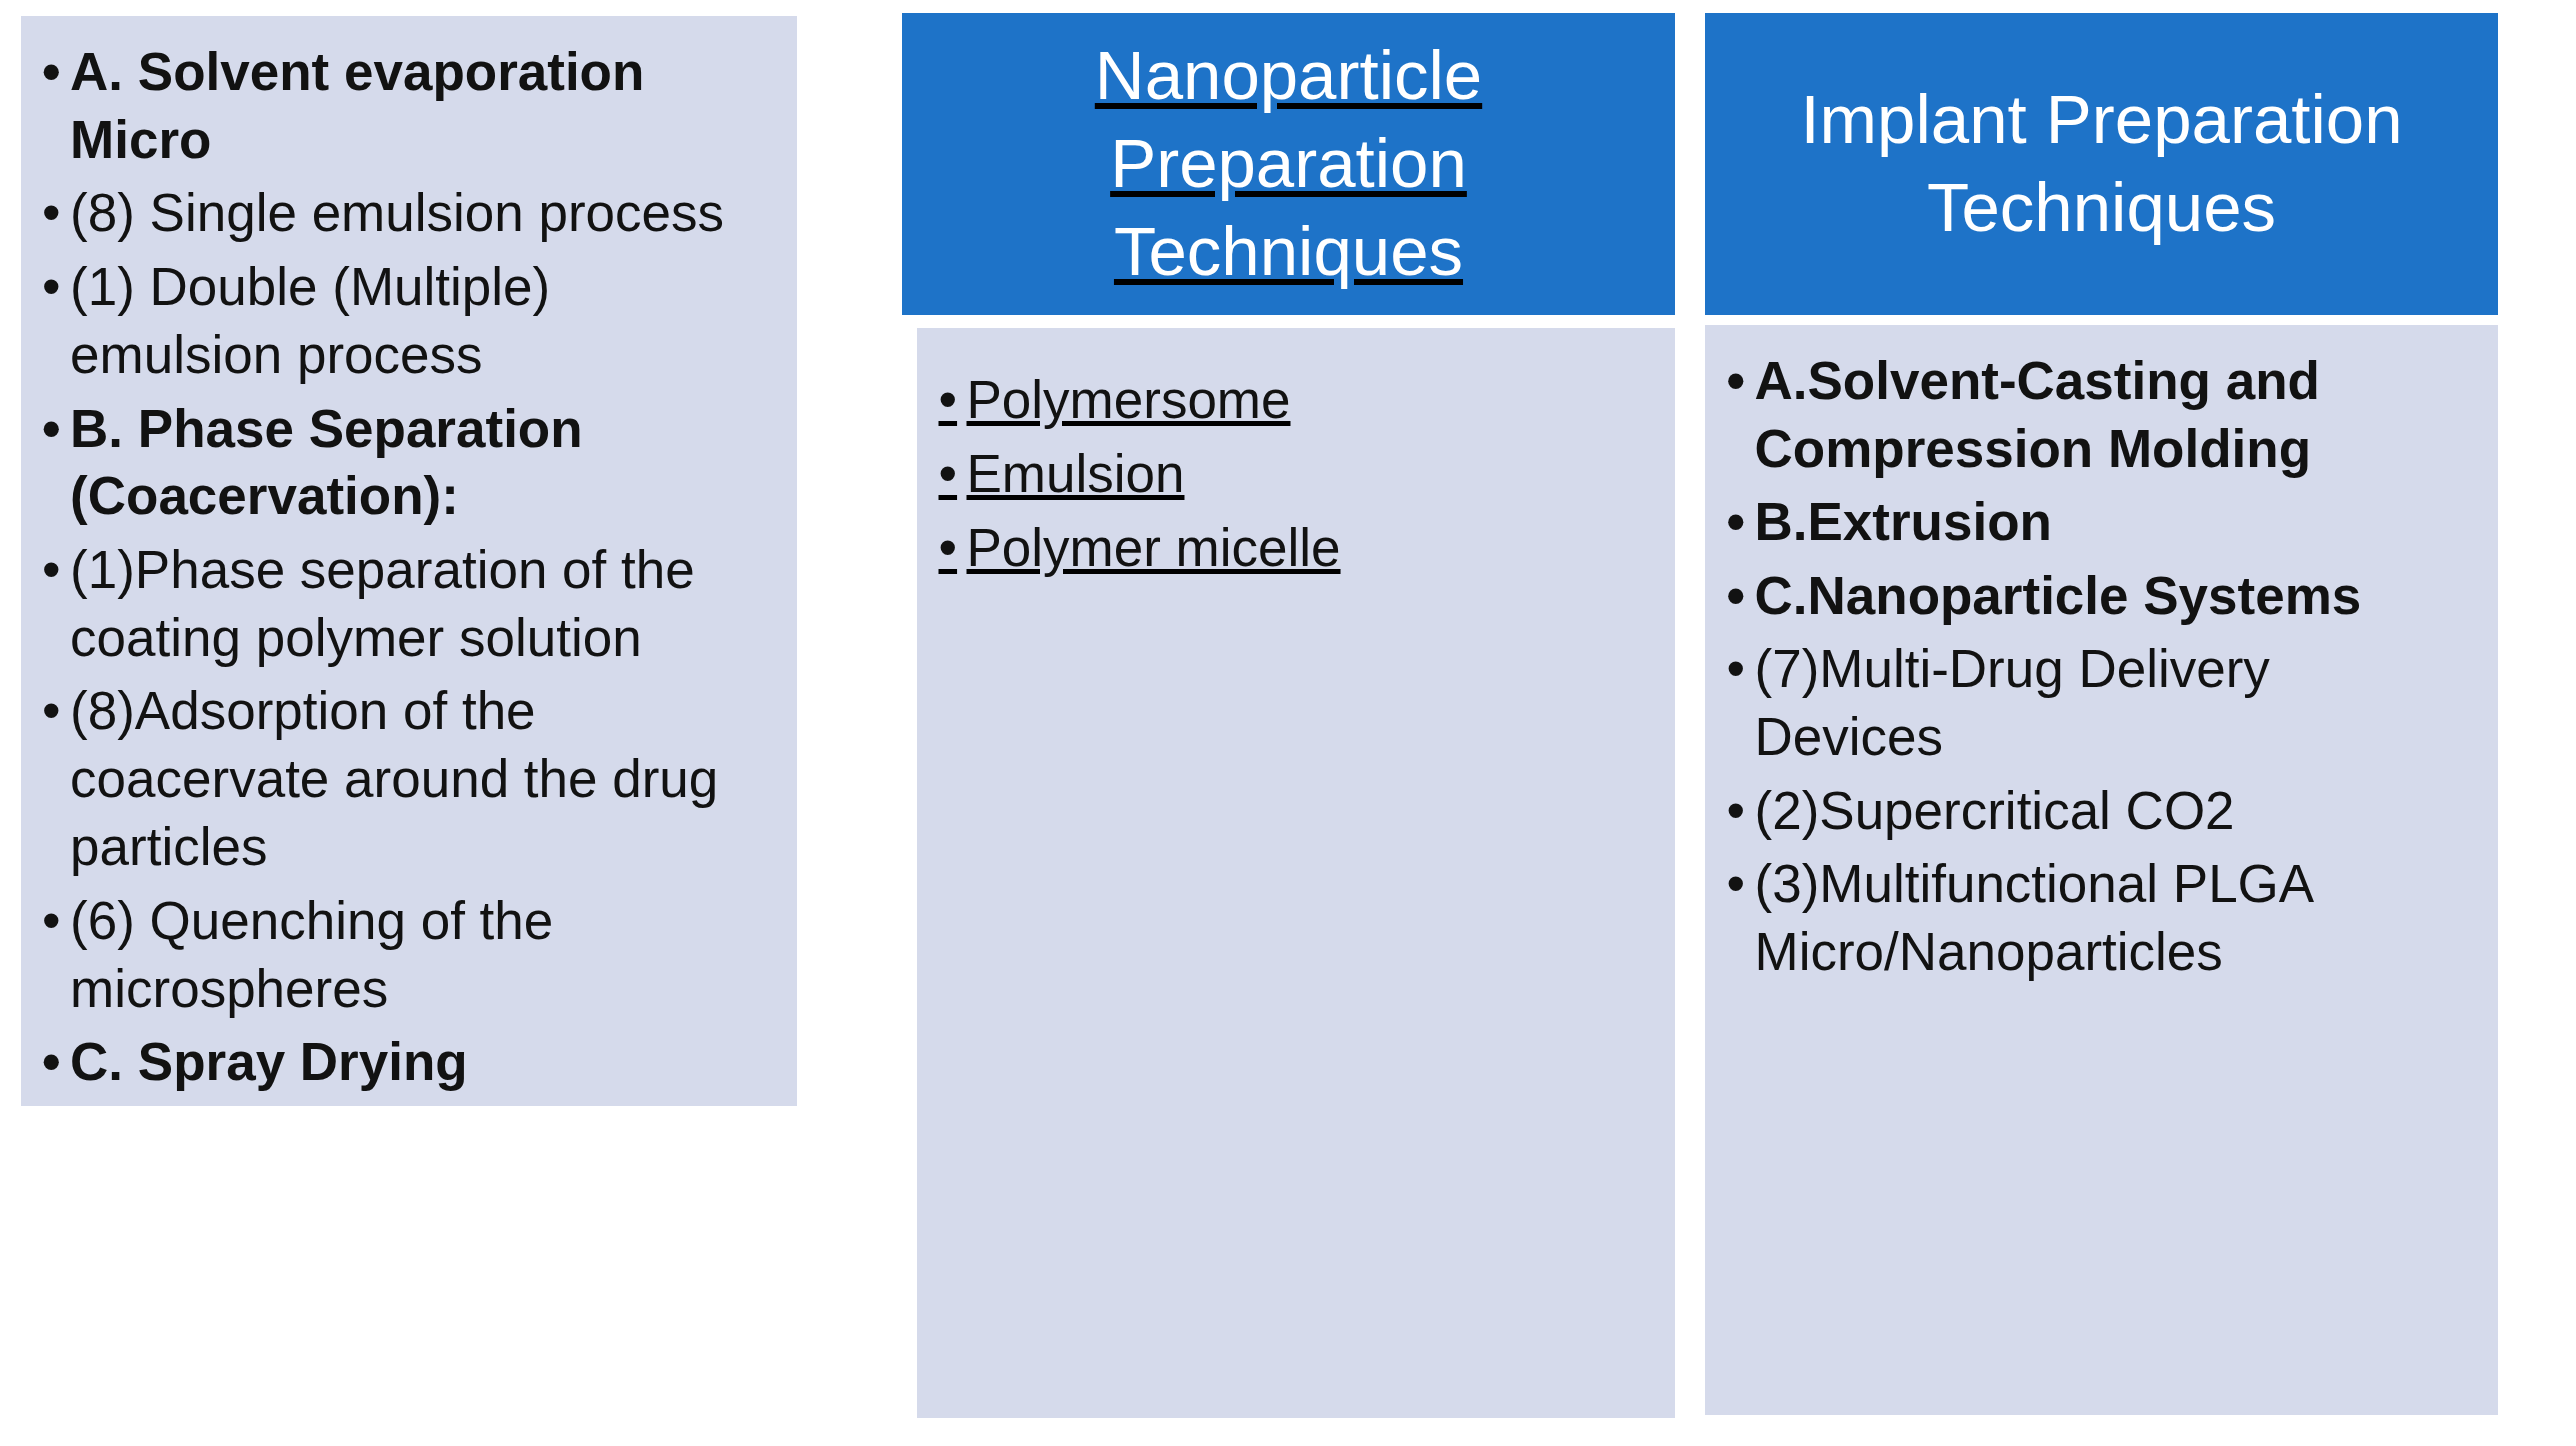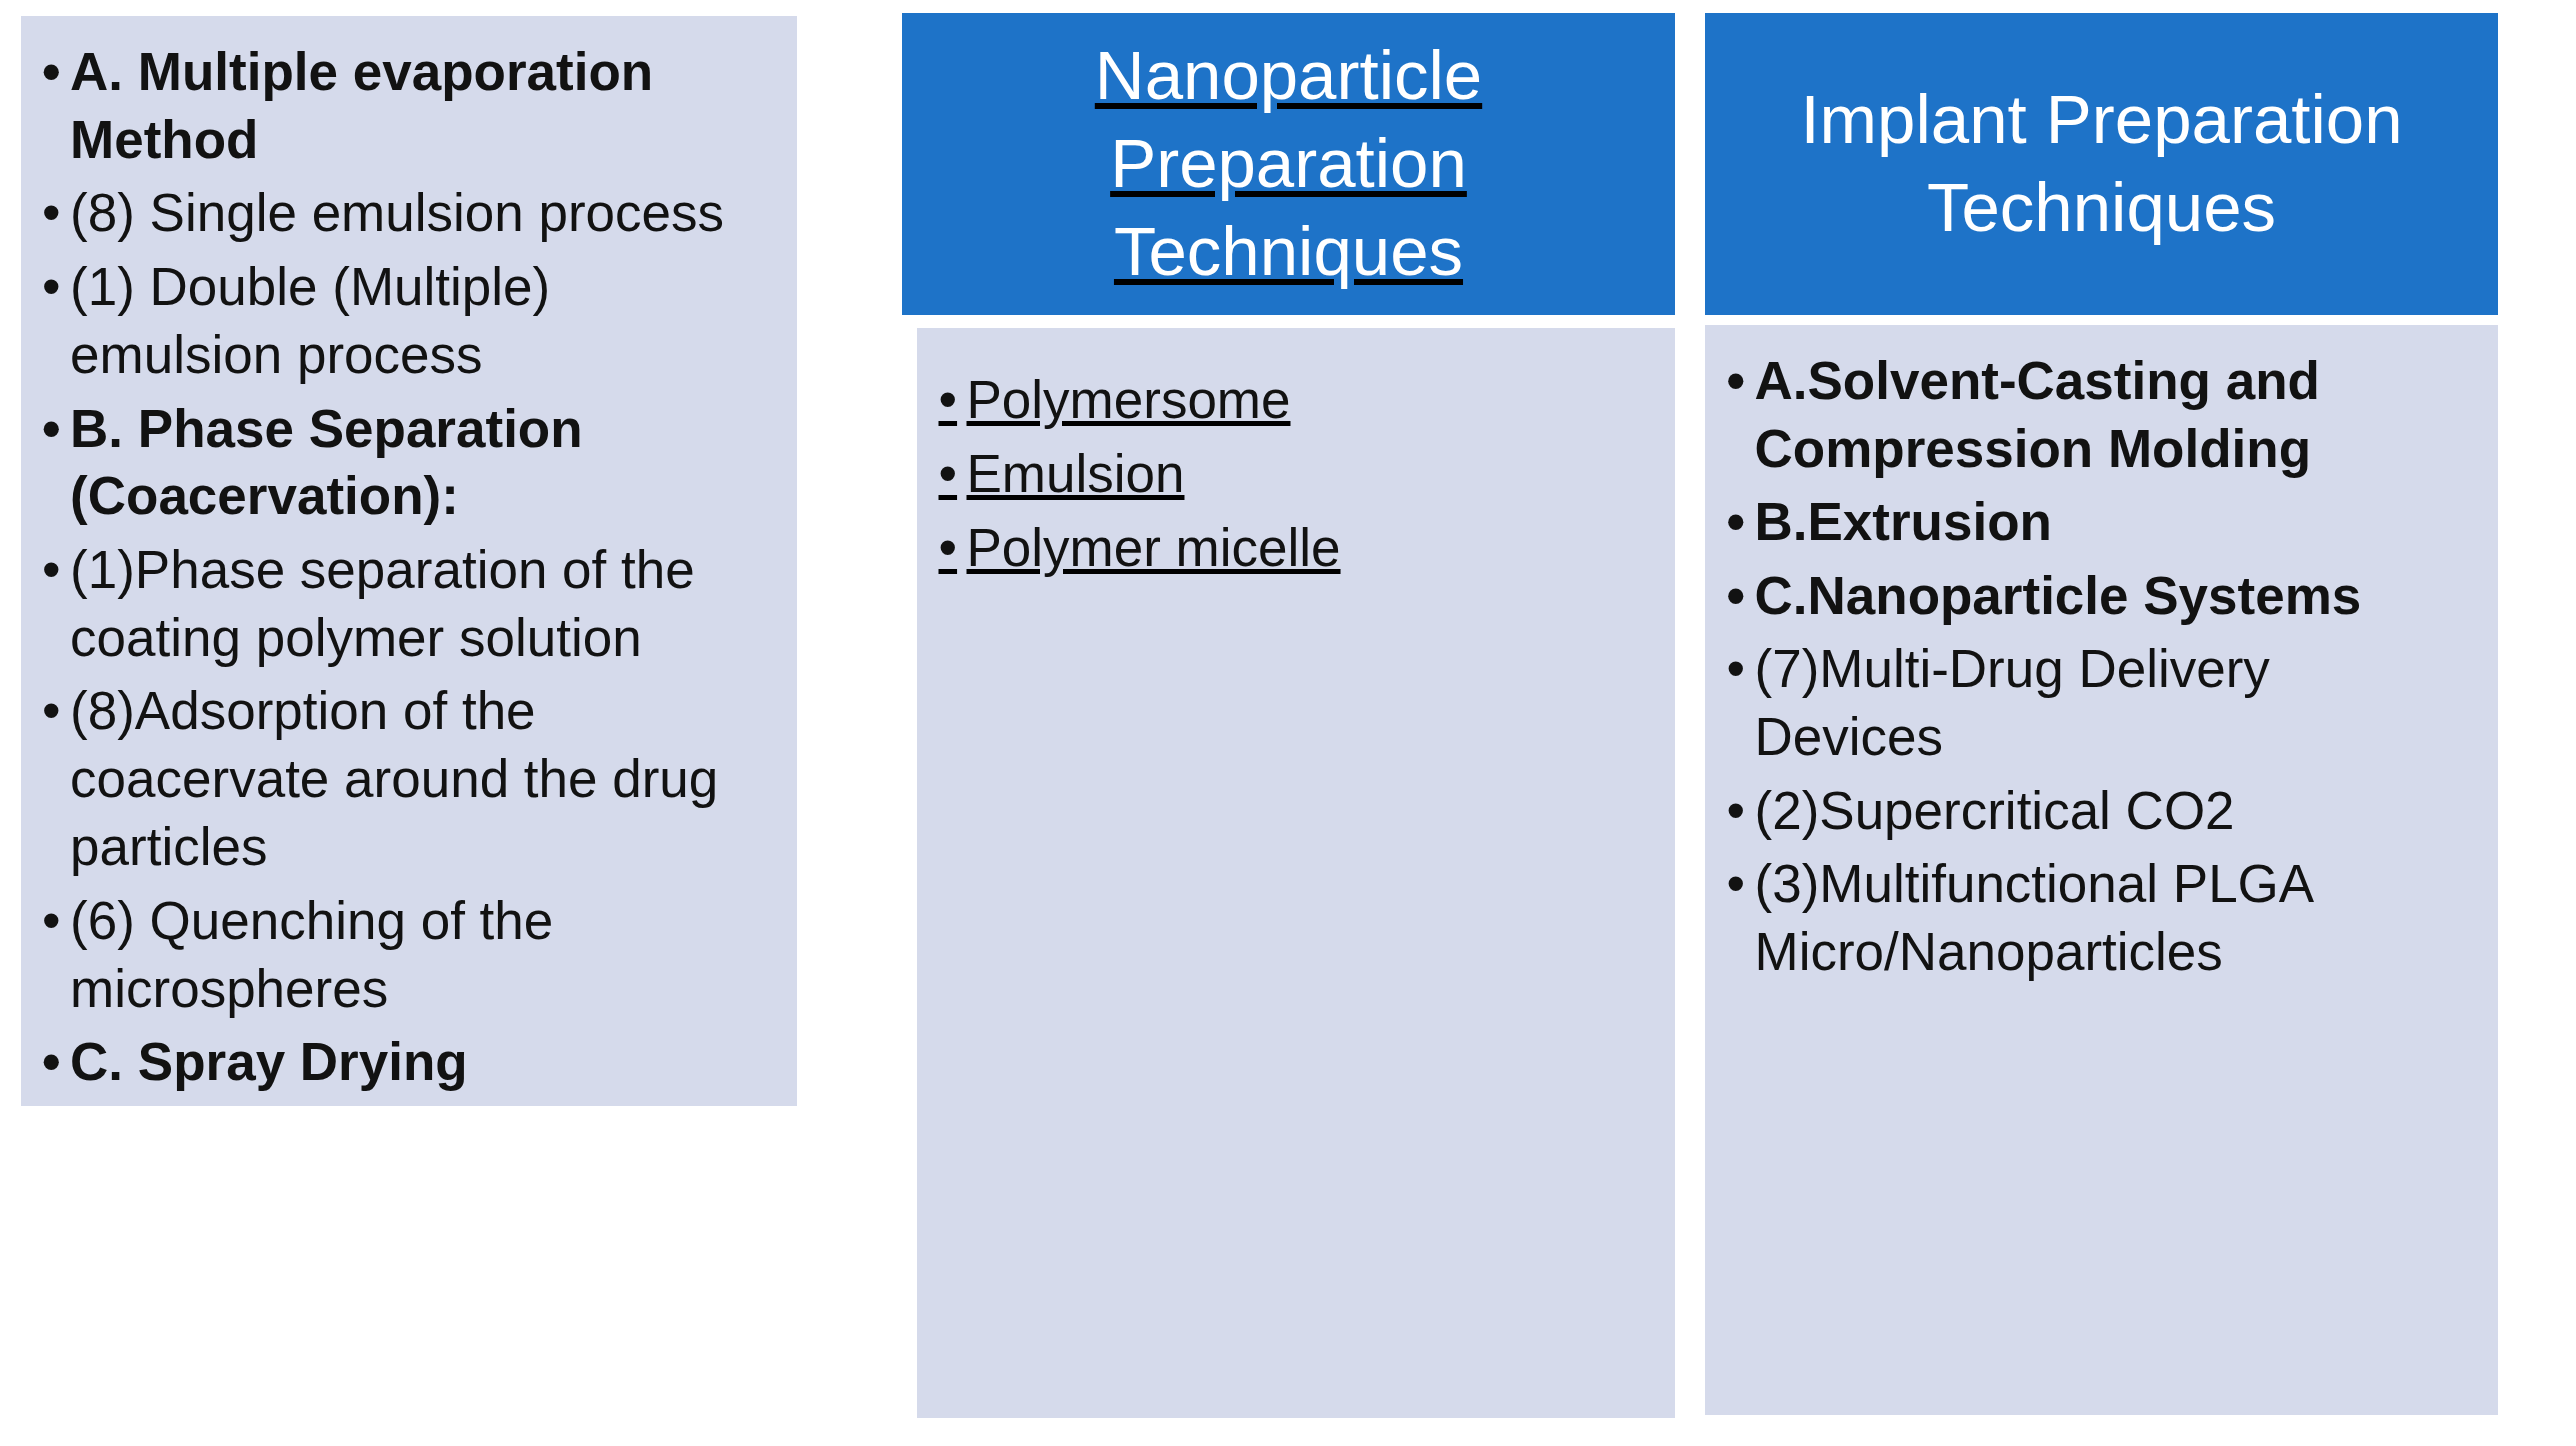--- a/index.html
+++ b/index.html
@@ -80,21 +80,21 @@
 </head>
 <body>
 
 <div class="canvas">
 
   <section class="column col-1">
     <div class="col-body">
       <ul class="list">
         <li class="item bold">
           <span class="bullet">•</span>
-          <span class="txt">A. Multiple evaporation Method</span>
+          <span class="txt">A. Solvent evaporation Micro</span>
         </li>
         <li class="item">
           <span class="bullet">•</span>
           <span class="txt">(8) Single emulsion process</span>
         </li>
         <li class="item">
           <span class="bullet">•</span>
           <span class="txt">(1) Double (Multiple) emulsion process</span>
         </li>
         <li class="item bold">

